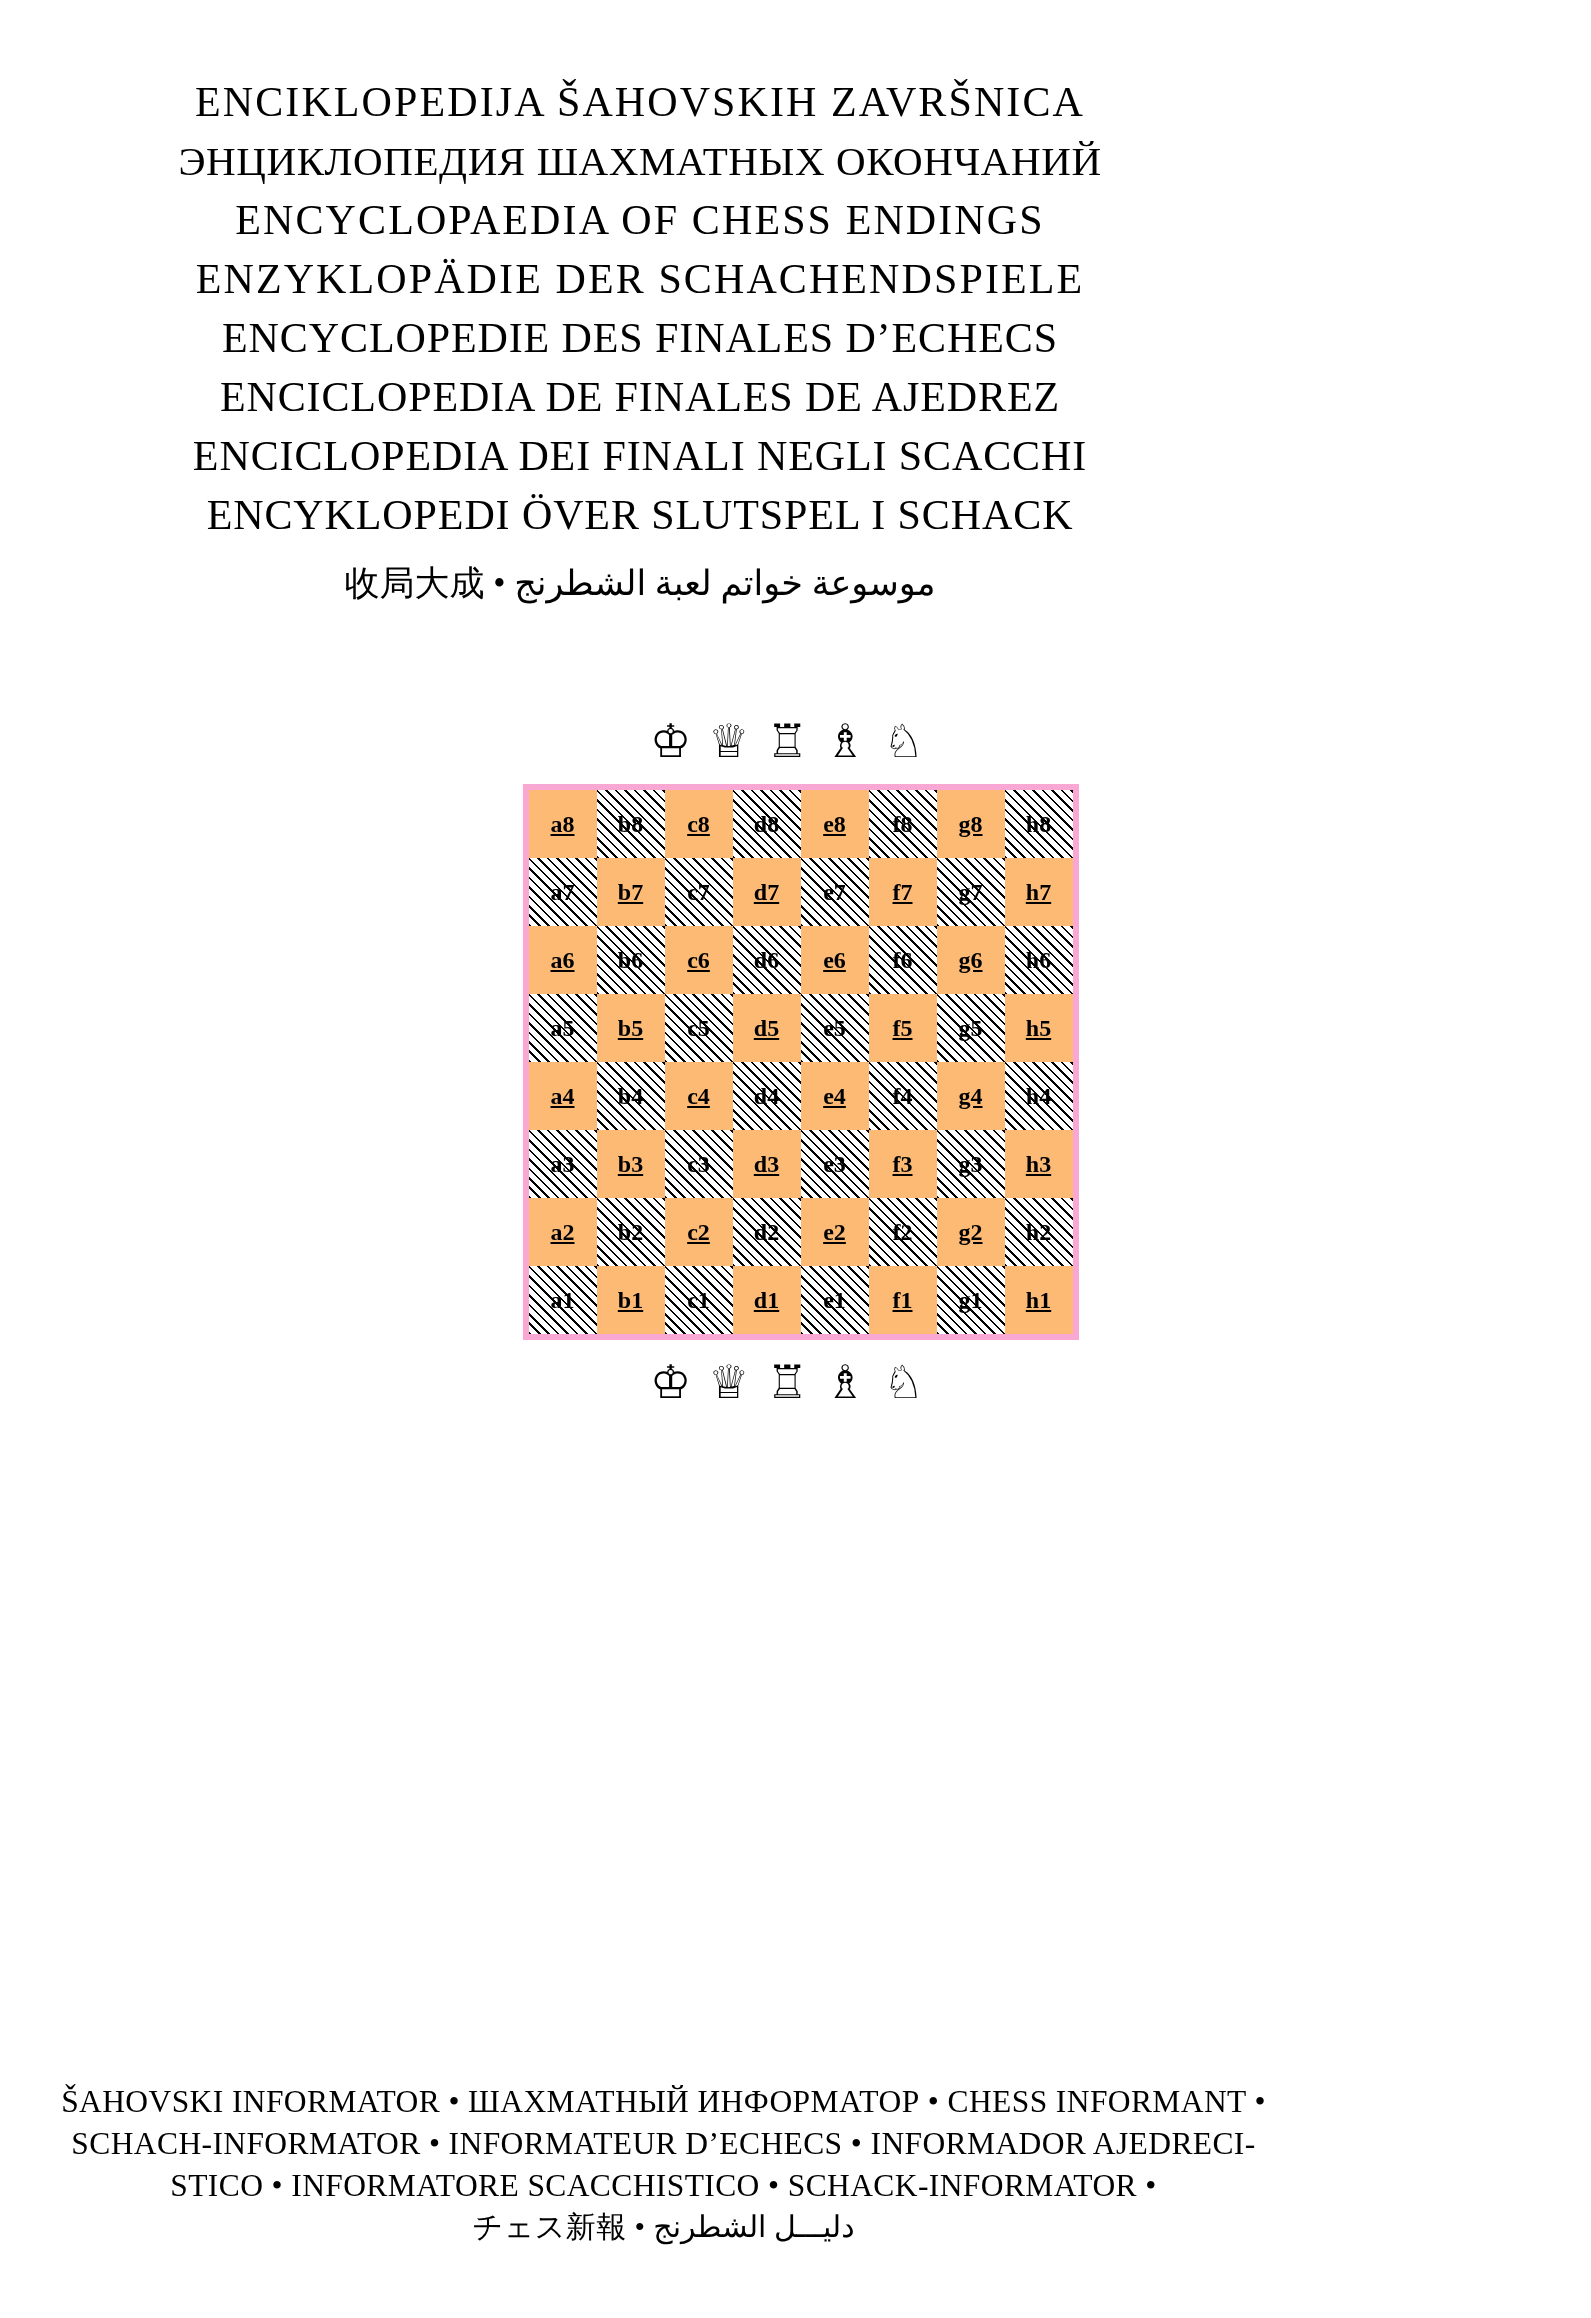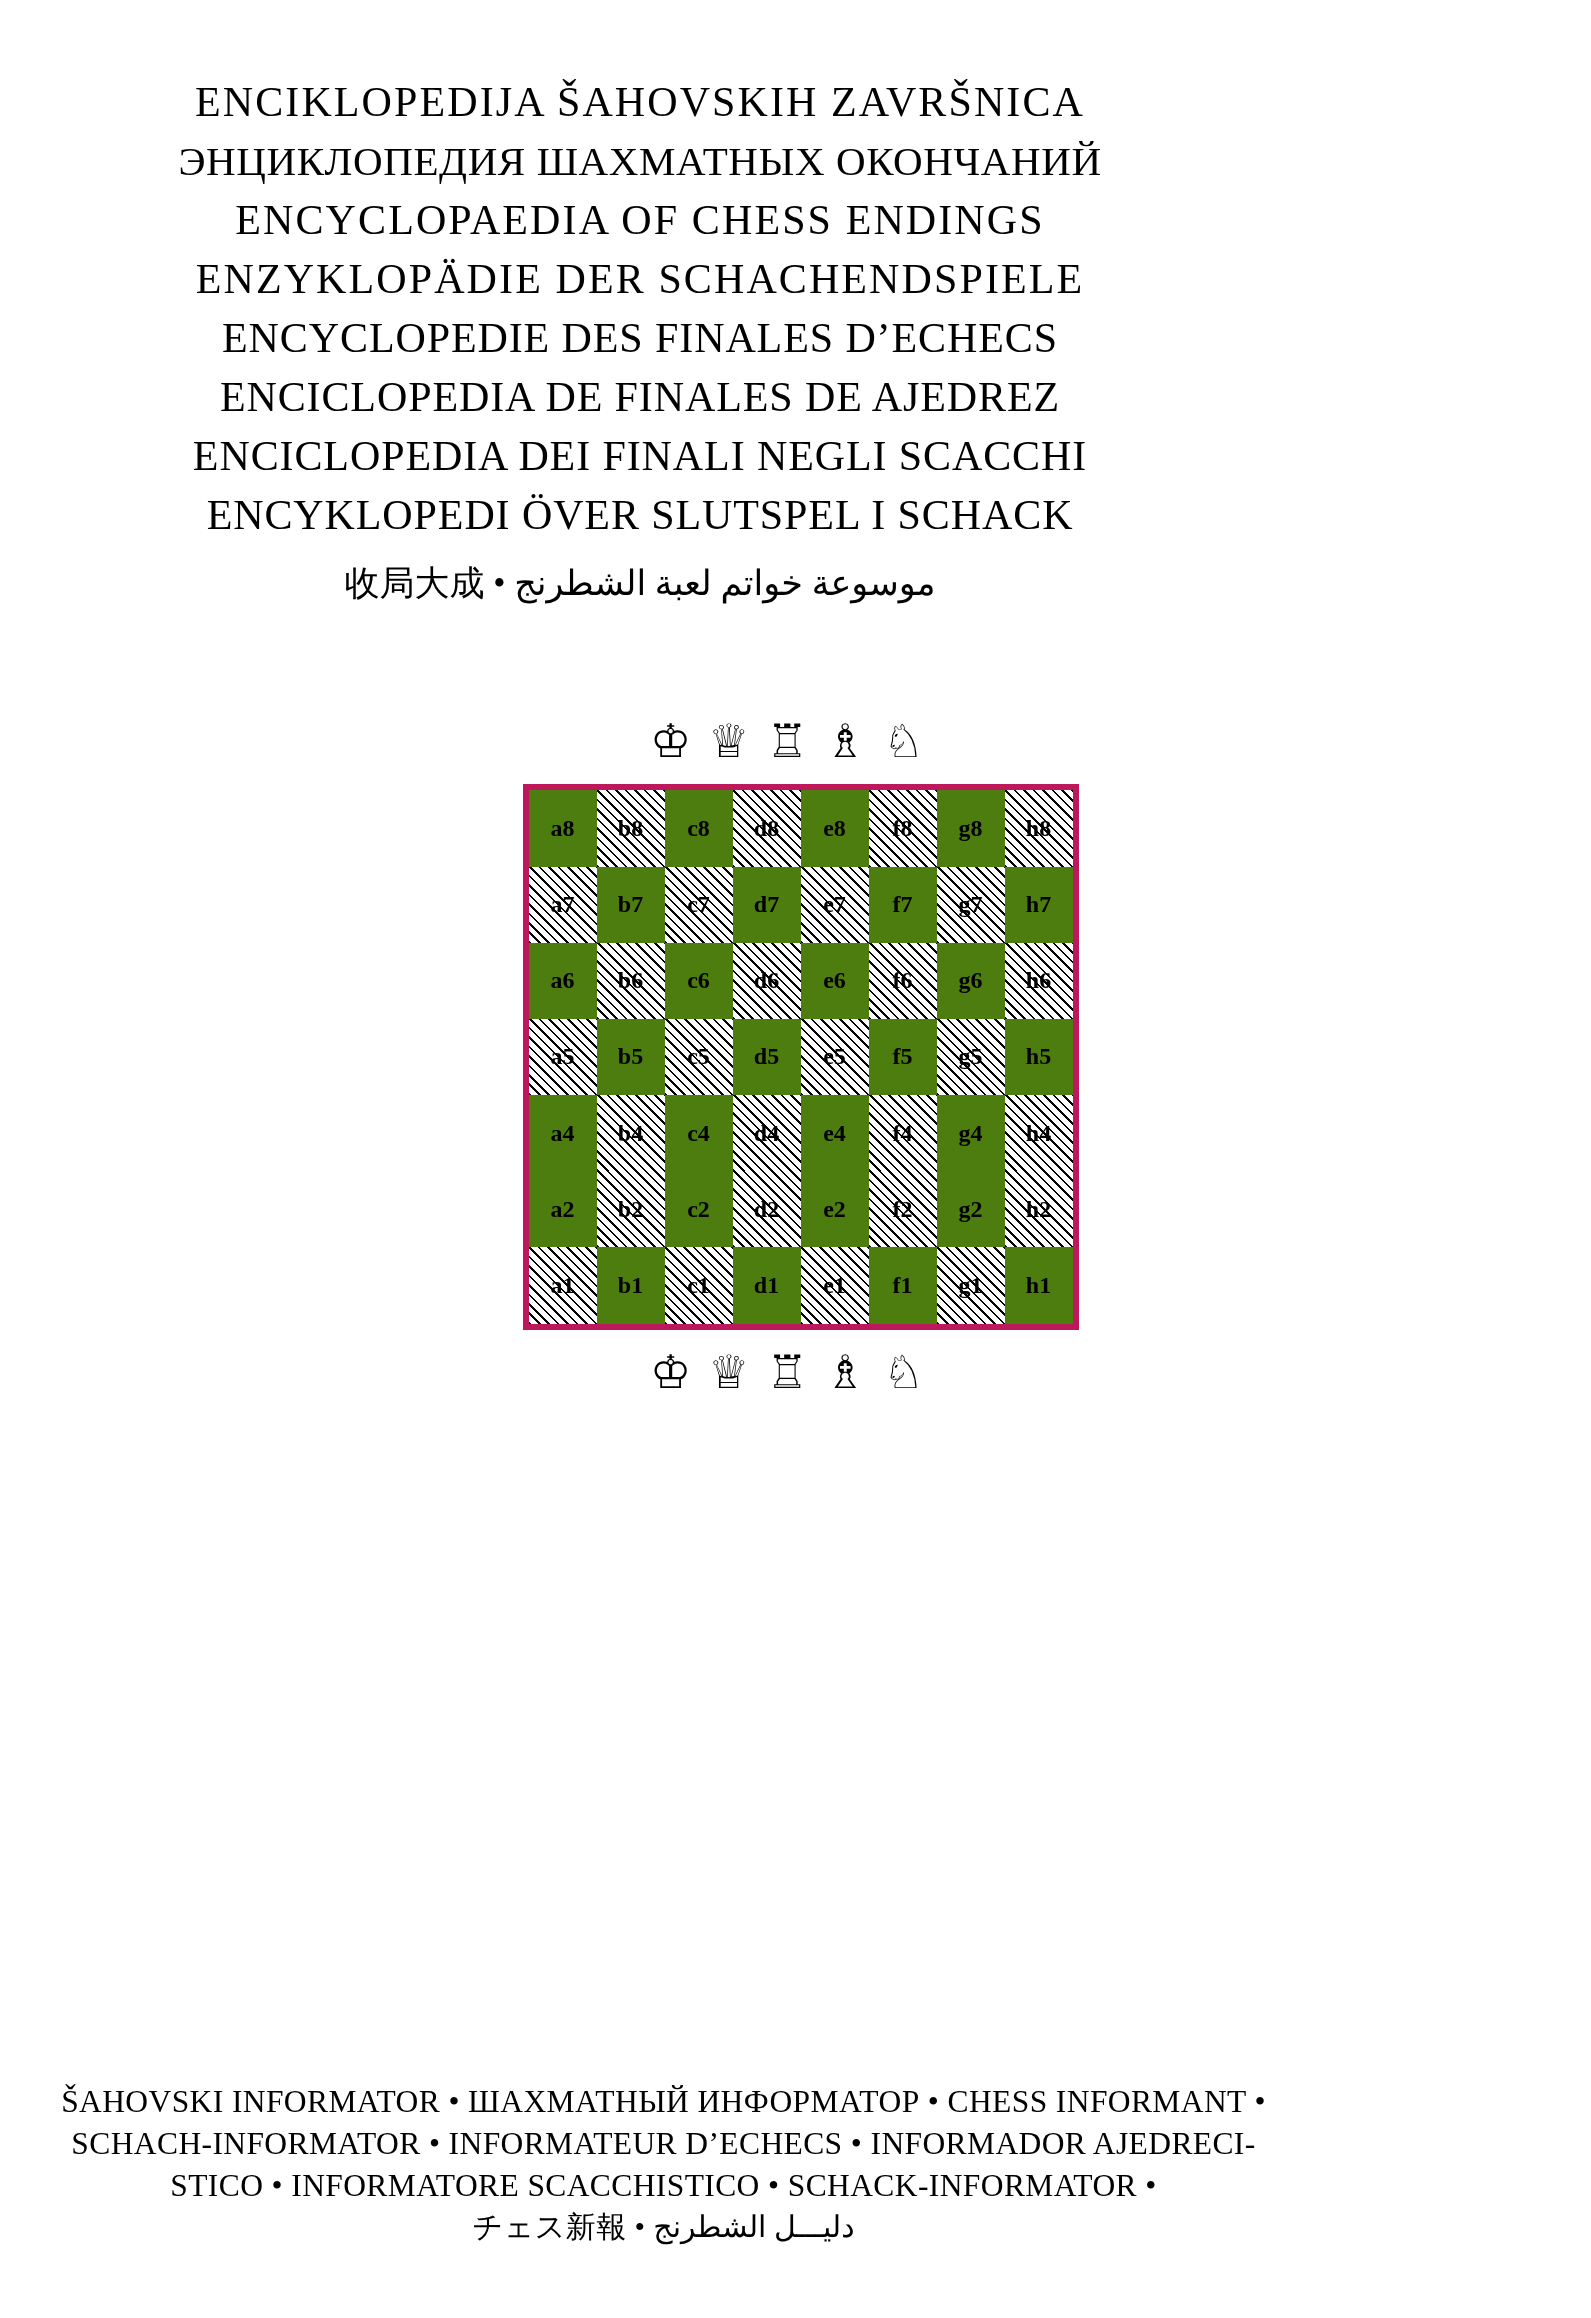--- a/index.html
+++ b/index.html
@@ -62,25 +62,26 @@
     white-space: nowrap;
   }
   .piece-row span { display: inline-block; }
 
   .board-wrap {
     margin: 17px auto 15.8px auto;
     width: 546px;
   }
   table.board {
     border-collapse: collapse;
-    border: 6px solid #be185d;
+    border: 6px solid #f9a8d4;
     width: 546px;
     height: 546px;
-    background: #4d7c0f;
+    background: #fdba74;
     table-layout: fixed;
+    text-decoration: underline;
   }
   table.board td {
     width: 68px;
     height: 68px;
     text-align: center;
     vertical-align: middle;
     font-family: "Liberation Serif", serif;
     font-size: 24px;
     font-weight: 700;
     padding: 0;
@@ -187,20 +188,30 @@
           <td class="light"><span>a4</span></td>
           <td class="dark"><span>b4</span></td>
           <td class="light"><span>c4</span></td>
           <td class="dark"><span>d4</span></td>
           <td class="light"><span>e4</span></td>
           <td class="dark"><span>f4</span></td>
           <td class="light"><span>g4</span></td>
           <td class="dark"><span>h4</span></td>
         </tr>
         <tr>
+          <td class="dark"><span>a3</span></td>
+          <td class="light"><span>b3</span></td>
+          <td class="dark"><span>c3</span></td>
+          <td class="light"><span>d3</span></td>
+          <td class="dark"><span>e3</span></td>
+          <td class="light"><span>f3</span></td>
+          <td class="dark"><span>g3</span></td>
+          <td class="light"><span>h3</span></td>
+        </tr>
+        <tr>
           <td class="light"><span>a2</span></td>
           <td class="dark"><span>b2</span></td>
           <td class="light"><span>c2</span></td>
           <td class="dark"><span>d2</span></td>
           <td class="light"><span>e2</span></td>
           <td class="dark"><span>f2</span></td>
           <td class="light"><span>g2</span></td>
           <td class="dark"><span>h2</span></td>
         </tr>
         <tr>

